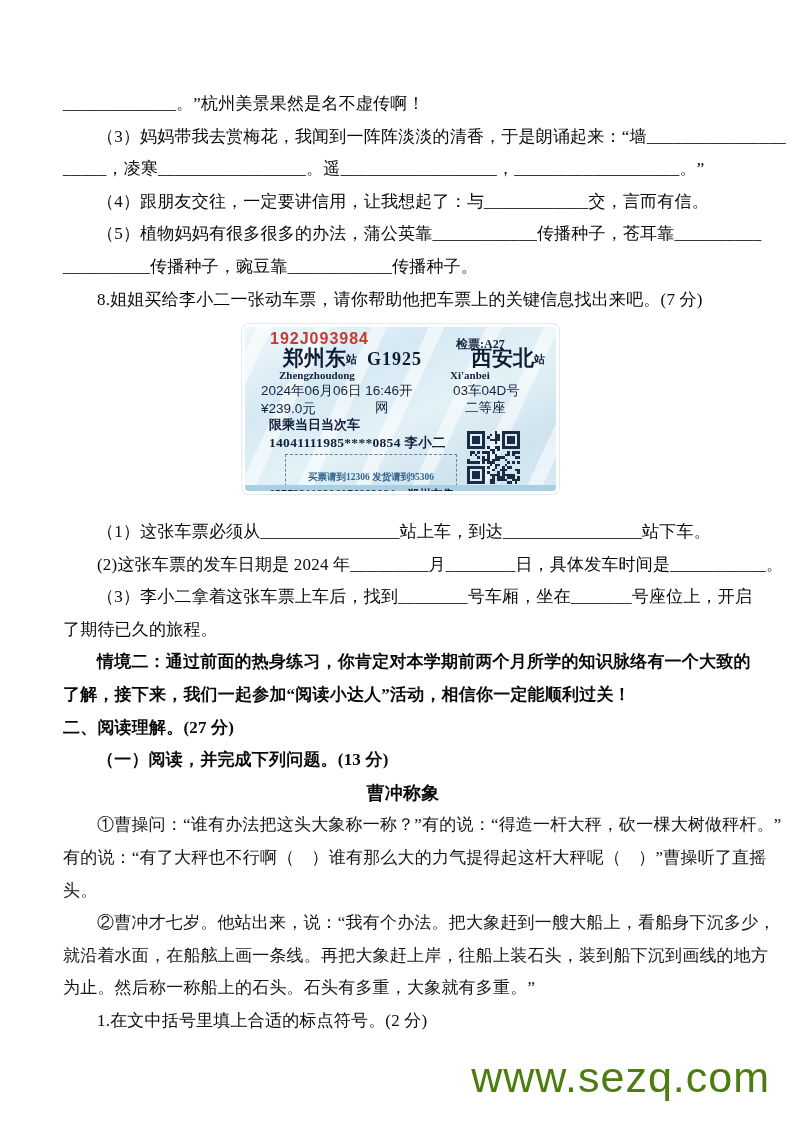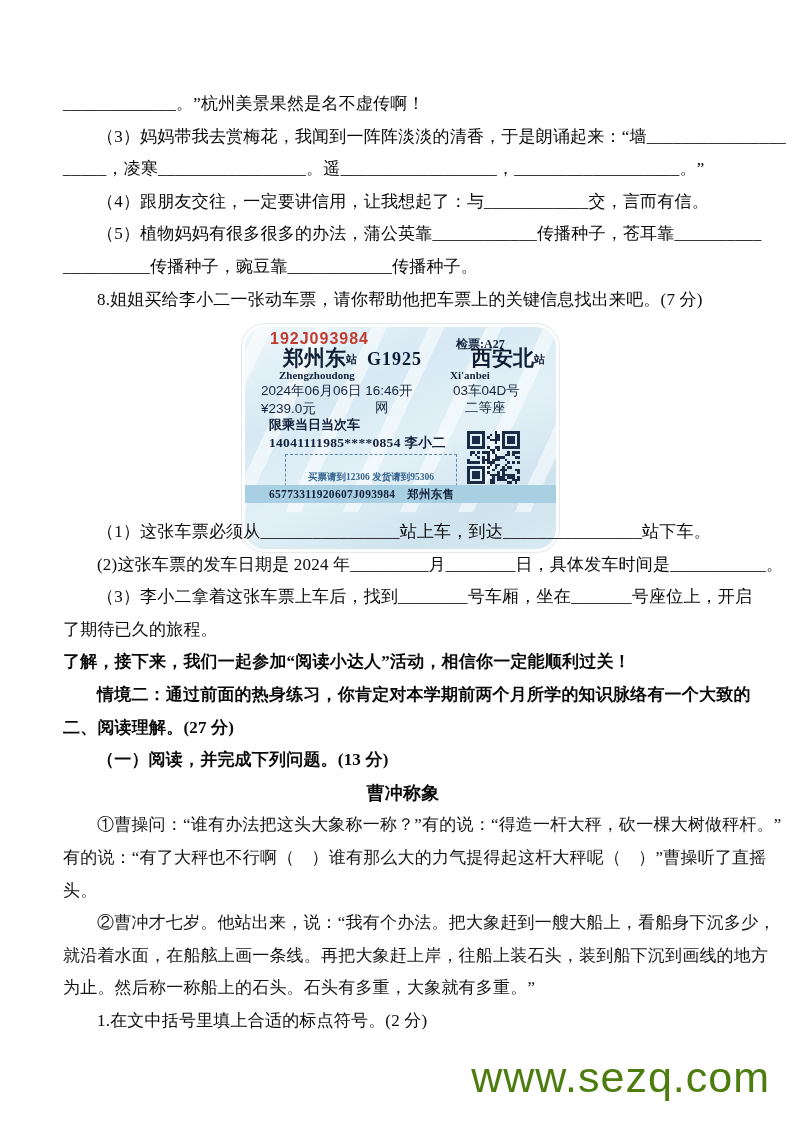--- a/index.html
+++ b/index.html
@@ -7,21 +7,21 @@
         font-family:"Liberation Serif","DejaVu Serif",serif;color:#0a0a0a;}
   .content{position:absolute;left:63px;width:680px;}
   #lines-top{top:88px;}
   #lines-bottom{top:516px;}
   .line{height:32.6px;line-height:32.6px;font-size:17px;white-space:nowrap;letter-spacing:0.2px;}
   .ind{padding-left:34px;}
   .bold{font-weight:700;}
   .center{text-align:center;font-size:18px;}
   .kai{color:#161616;}
   
-  .ticket{position:absolute;left:245px;top:327px;width:311px;height:222px;border-radius:20px;
+  .ticket{position:absolute;left:245px;top:327px;width:311px;height:164px;border-radius:4px;
           background:linear-gradient(155deg,#eef7fb 0%,#d6e9f3 30%,#e3f1f7 55%,#cfe3ee 80%,#d9ebf4 100%);
           box-shadow:0 0 0 3px #ffffff,0 0 0 4px #e3e9ee;overflow:hidden;
           font-family:"Liberation Serif","DejaVu Serif",serif;}
   .ticket .sheen{position:absolute;left:-30px;top:0;width:380px;height:185px;
           background:repeating-linear-gradient(115deg,rgba(255,255,255,0) 0 38px,rgba(255,255,255,0.55) 38px 52px);}
   .ticket div{position:absolute;}
   .t-num{left:25px;top:3px;font-family:"Liberation Sans",sans-serif;font-weight:700;font-size:16px;
          color:#c23b2d;letter-spacing:1px;}
   .t-check{left:211px;top:9px;font-weight:700;font-size:12px;color:#16243e;}
   .t-from{left:38px;top:17px;font-weight:700;font-size:21px;color:#0e1c34;}
@@ -210,22 +210,22 @@
         </svg></div>
     <div class="t-strip"></div>
     <div class="t-serial">65773311920607J093984　郑州东售</div>
   </div>
 
   <div class="content" id="lines-bottom">
       <div class="line ind">（1）这张车票必须从________________站上车，到达________________站下车。</div>
       <div class="line ind">(2)这张车票的发车日期是 2024 年_________月________日，具体发车时间是___________。</div>
       <div class="line ind">（3）李小二拿着这张车票上车后，找到________号车厢，坐在_______号座位上，开启</div>
       <div class="line ">了期待已久的旅程。</div>
+      <div class="line bold ind">情境二：通过前面的热身练习，你肯定对本学期前两个月所学的知识脉络有一个大致的</div>
       <div class="line bold">了解，接下来，我们一起参加“阅读小达人”活动，相信你一定能顺利过关！</div>
-      <div class="line bold ind">情境二：通过前面的热身练习，你肯定对本学期前两个月所学的知识脉络有一个大致的</div>
       <div class="line bold">二、阅读理解。(27 分)</div>
       <div class="line bold ind">（一）阅读，并完成下列问题。(13 分)</div>
       <div class="line bold center">曹冲称象</div>
       <div class="line kai ind">①曹操问：“谁有办法把这头大象称一称？”有的说：“得造一杆大秤，砍一棵大树做秤杆。”</div>
       <div class="line kai">有的说：“有了大秤也不行啊（　）谁有那么大的力气提得起这杆大秤呢（　）”曹操听了直摇</div>
       <div class="line kai">头。</div>
       <div class="line kai ind">②曹冲才七岁。他站出来，说：“我有个办法。把大象赶到一艘大船上，看船身下沉多少，</div>
       <div class="line kai">就沿着水面，在船舷上画一条线。再把大象赶上岸，往船上装石头，装到船下沉到画线的地方</div>
       <div class="line kai">为止。然后称一称船上的石头。石头有多重，大象就有多重。”</div>
       <div class="line ind">1.在文中括号里填上合适的标点符号。(2 分)</div>

